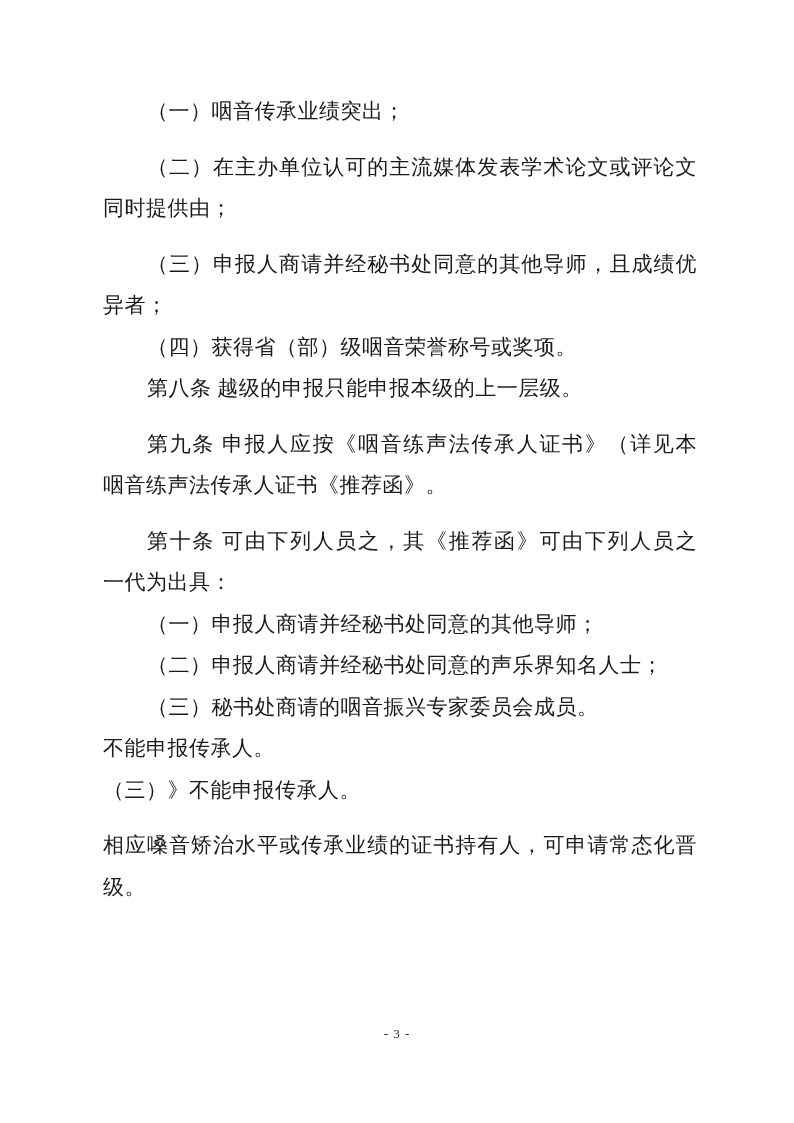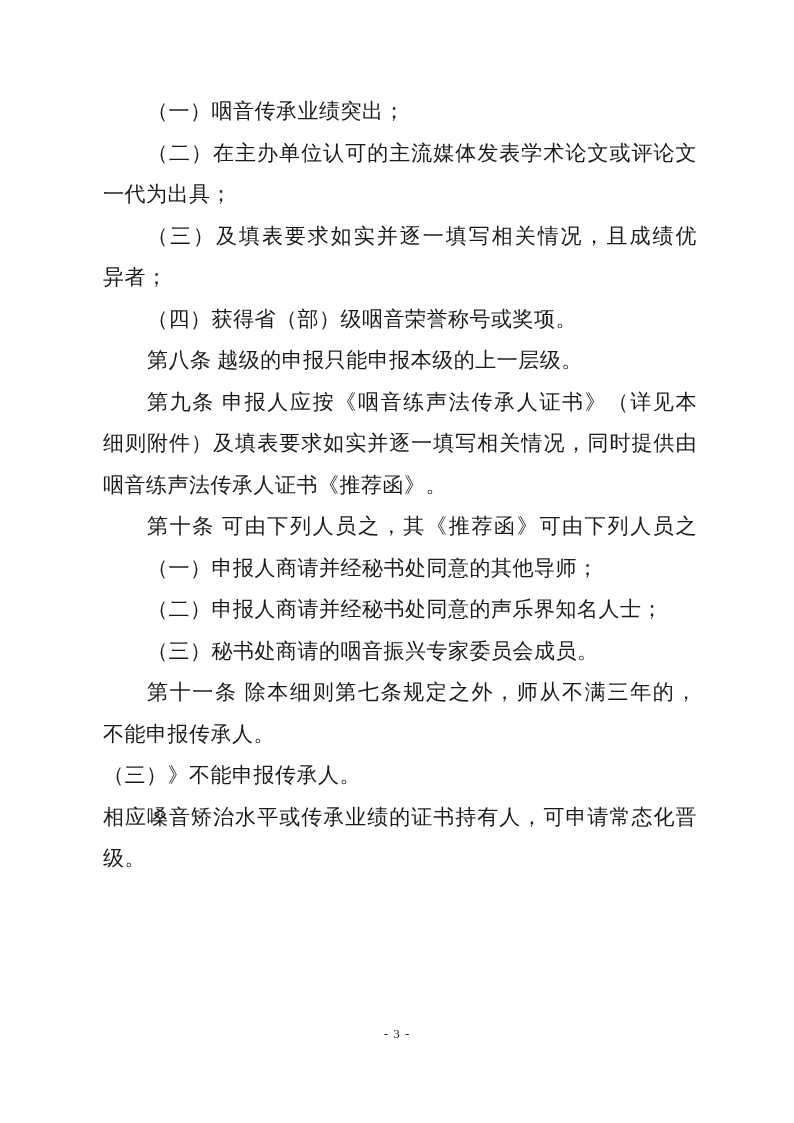--- a/index.html
+++ b/index.html
@@ -30,52 +30,52 @@
     white-space: nowrap;
     height: 41.5px;
   }
   .line.indent {
     padding-left: 44px;
   }
   .line.fill {
     text-align: justify;
     text-align-last: justify;
     text-justify: inter-character;
+    margin-top: 14px;
   }
   .footer {
     position: absolute;
     top: 1024px;
     left: 0;
     width: 794px;
     text-align: center;
     font-size: 13px;
     line-height: 20px;
     letter-spacing: 1px;
     color: #1a1a1a;
   }
 </style>
 </head>
 <body>
 
 <div class="page">
   <div class="content" id="doc-body">
       <div class="line indent">（一）咽音传承业绩突出；</div>
       <div class="line indent fill">（二）在主办单位认可的主流媒体发表学术论文或评论文</div>
-      <div class="line">一代为出具；</div>
-      <div class="line indent fill">（三）及填表要求如实并逐一填写相关情况，且成绩优</div>
+      <div class="line">同时提供由；</div>
+      <div class="line indent fill">（三）申报人商请并经秘书处同意的其他导师，且成绩优</div>
       <div class="line">异者；</div>
       <div class="line indent">（四）获得省（部）级咽音荣誉称号或奖项。</div>
       <div class="line indent">第八条 越级的申报只能申报本级的上一层级。</div>
       <div class="line indent fill">第九条 申报人应按《咽音练声法传承人证书》（详见本</div>
-      <div class="line fill">细则附件）及填表要求如实并逐一填写相关情况，同时提供由</div>
       <div class="line">咽音练声法传承人证书《推荐函》。</div>
       <div class="line indent fill">第十条 可由下列人员之，其《推荐函》可由下列人员之</div>
+      <div class="line">一代为出具：</div>
       <div class="line indent">（一）申报人商请并经秘书处同意的其他导师；</div>
       <div class="line indent">（二）申报人商请并经秘书处同意的声乐界知名人士；</div>
       <div class="line indent">（三）秘书处商请的咽音振兴专家委员会成员。</div>
-      <div class="line indent fill">第十一条 除本细则第七条规定之外，师从不满三年的，</div>
       <div class="line">不能申报传承人。</div>
       <div class="line">（三）》不能申报传承人。</div>
       <div class="line fill">相应嗓音矫治水平或传承业绩的证书持有人，可申请常态化晋</div>
       <div class="line">级。</div>
     </div>
   <div class="footer">- 3 -</div>
 </div>
 
 </body></html>

